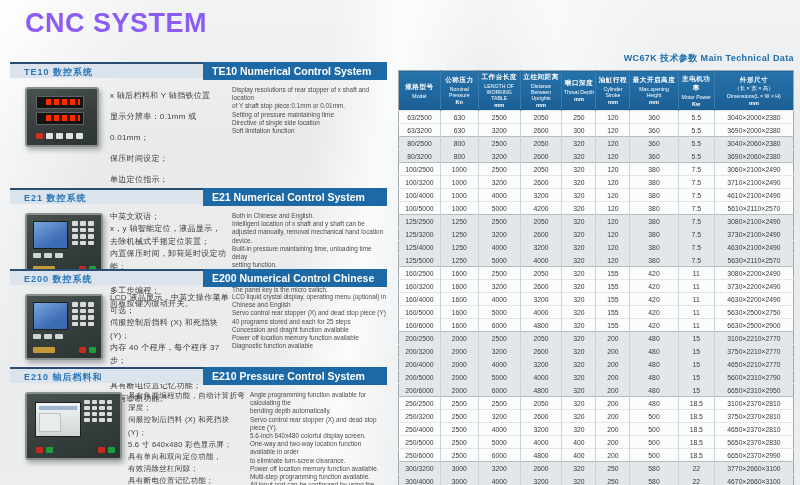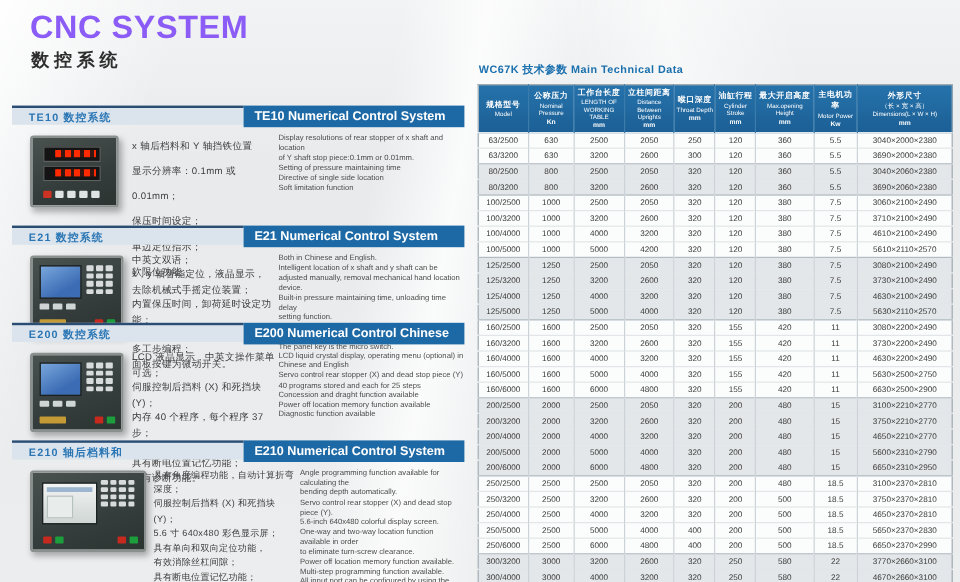--- a/index.html
+++ b/index.html
@@ -56,21 +56,21 @@
   .key-green{width:7px;height:6px;background:#1d9e3c;border-radius:1px;}
   .d-e210{width:93px;height:64px;}
   .d-e210 .screen{position:absolute;left:8px;top:8px;width:44px;height:33px;border:1px solid #1a2022;
     background:linear-gradient(180deg,#f2f4f3,#cfd6d4);}
   .d-e210 .screen:before{content:"";position:absolute;left:3px;top:3px;right:3px;height:4px;background:#9db6cf;}
   .d-e210 .screen:after{content:"";position:absolute;left:3px;top:10px;width:20px;bottom:4px;background:#e8ecea;border:1px solid #b7c2bf;}
   .d-e210 .keypad{width:32px;right:4px;}
   .d-e210 .keypad i{width:5.5px;height:4px;}
   
   .table-area{position:absolute;left:398px;top:52px;width:396px;}
-  .tbl-title{font-size:9px;font-weight:bold;color:#1a6fad;margin:0 0 5px 1px;letter-spacing:.4px;}
+  .tbl-title{font-size:9px;font-weight:bold;color:#1a6fad;margin:0 0 5px 1px;letter-spacing:.4px;text-align:right;}
   table.tech{border-collapse:collapse;width:396px;table-layout:fixed;border:1px solid #9daab1;background:#fbfcfc;}
   table.tech th{background:linear-gradient(180deg,#2672ab,#1b5f95);color:#fff;padding:2px 1px;vertical-align:middle;
     border-right:1px solid #3b7cab;}
   .h-cn{font-size:6.6px;font-weight:bold;letter-spacing:.5px;}
   .h-cn2{font-size:5.4px;font-weight:normal;letter-spacing:0;}
   .h-en{font-size:5.2px;font-weight:normal;margin-top:1px;}
   .h-unit{font-size:5.6px;font-weight:bold;margin-top:1px;}
   table.tech td{height:12px;font-size:6.8px;color:#3a3a3a;text-align:center;
     border-right:1px solid #ccd3d8;border-top:1px solid #e2e6e8;padding:0 1px;white-space:nowrap;}
   table.tech tr.shaded td{background:#e4e7e9;}
@@ -78,24 +78,23 @@
   table.tech th:last-child,table.tech td:last-child{border-right:none;}
 </style>
 </head>
 <body>
 
 <div class="page">
   <div class="bg-streaks"></div>
 
   <div class="brand">
     <h1>CNC SYSTEM</h1>
-    <h2>数控系统</h2>
   </div>
 
-  <section class="sys s-te10" style="top:88px">
+  <section class="sys s-te10" style="top:62px">
     <div class="sec-head">
       <div class="sec-head-cn">TE10 数控系统</div>
       <div class="sec-head-en">TE10 Numerical Control System</div>
     </div>
     <div class="sec-body">
       <div class="photo">
         <div class="device d-te10">
           <div class="led l1">
               <span class="seg"></span>
             </div>
@@ -227,21 +226,21 @@
 40 programs stored and each for 25 steps
 Concession and draght function available
 Power off location memory function available
 Diagnostic function available</div>
     </div>
   </section>
 
   <section class="sys s-e210" style="top:367px">
     <div class="sec-head">
       <div class="sec-head-cn">E210 轴后档料和</div>
-      <div class="sec-head-en">E210 Numerical Control System</div>
+      <div class="sec-head-en">E210 Pressure Control System</div>
     </div>
     <div class="sec-body">
       <div class="photo">
         <div class="device d-e210">
           <div class="screen"></div>
           <div class="keypad">
               <i></i>
               <i></i>
               <i></i>
               <i></i>

